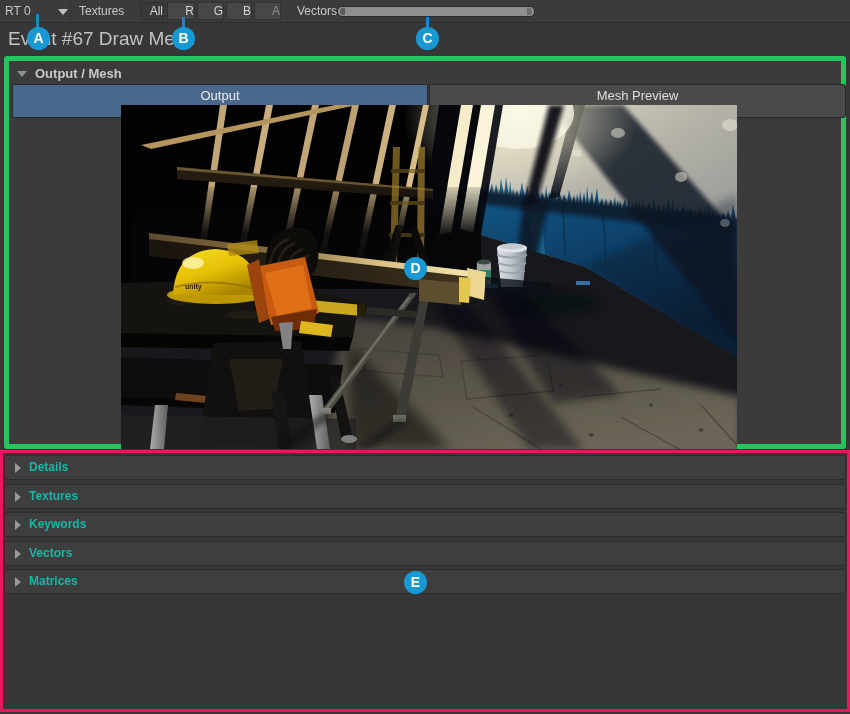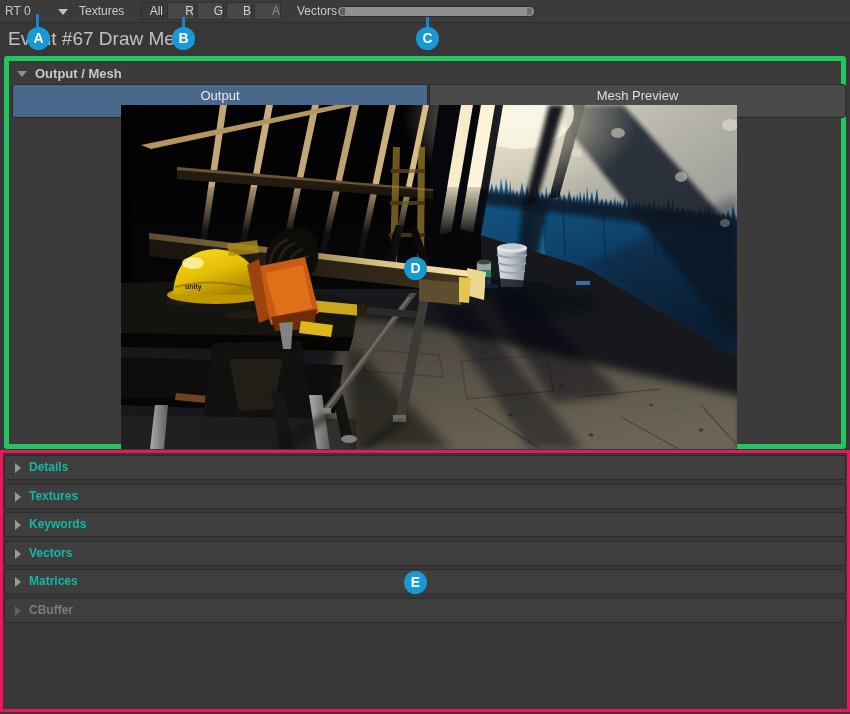--- a/index.html
+++ b/index.html
@@ -286,21 +286,20 @@
 <polygon points="126,160 138,154 148,214 138,218" fill="#9c440e"></polygon>
 </svg>
   </div>
 </div>
 <div id="pinkbox">
   <div class="row"><span class="tri"></span>Details</div>
   <div class="row"><span class="tri"></span>Textures</div>
   <div class="row"><span class="tri"></span>Keywords</div>
   <div class="row"><span class="tri"></span>Vectors</div>
   <div class="row"><span class="tri"></span>Matrices</div>
-  <div class="row dim"><span class="tri"></span>CBuffer</div>
 </div>
 <div class="stem" id="stemA" style="left:36px; top:14px; height:14px;"></div>
 <div class="stem" id="stemB" style="left:182px; top:17px; height:11px;"></div>
 <div class="stem" id="stemC" style="left:426px; top:17px; height:11px;"></div>
 <div class="badge" style="left:27px; top:27px;">A</div>
 <div class="badge" style="left:172px; top:27px;">B</div>
 <div class="badge" style="left:416px; top:27px;">C</div>
 <div class="badge" style="left:404px; top:257px;">D</div>
 <div class="badge" style="left:404px; top:571px;">E</div>
 

